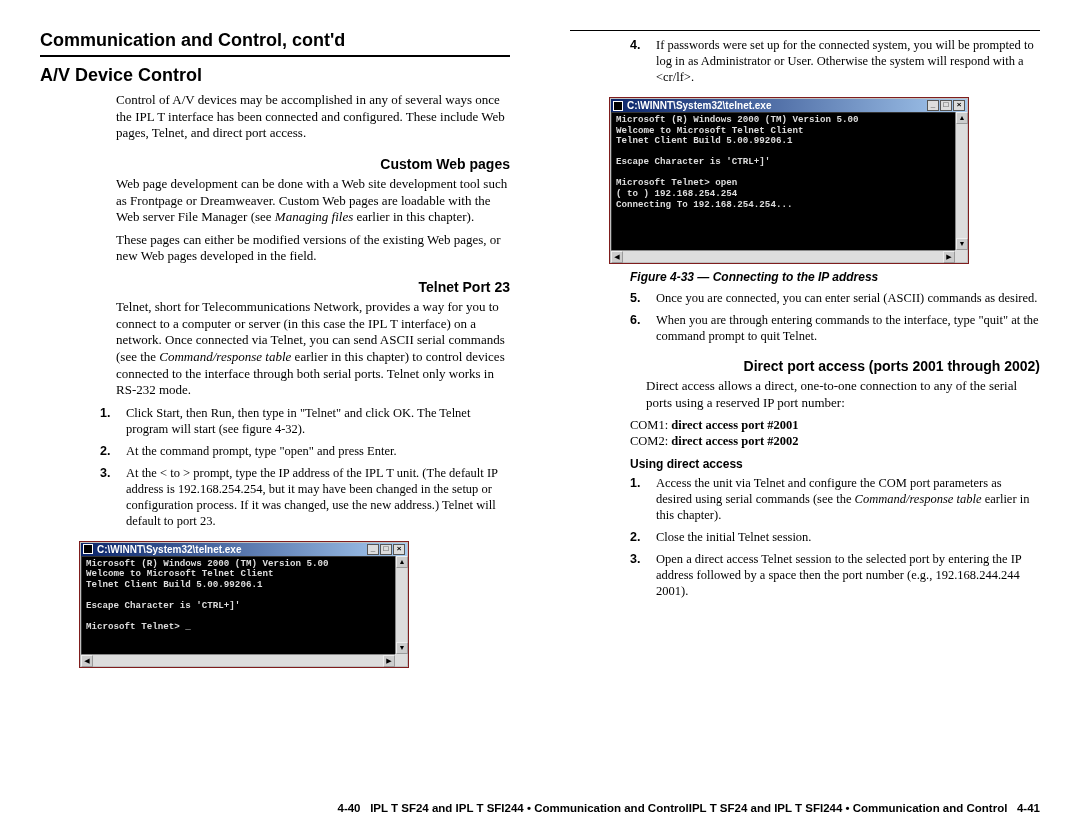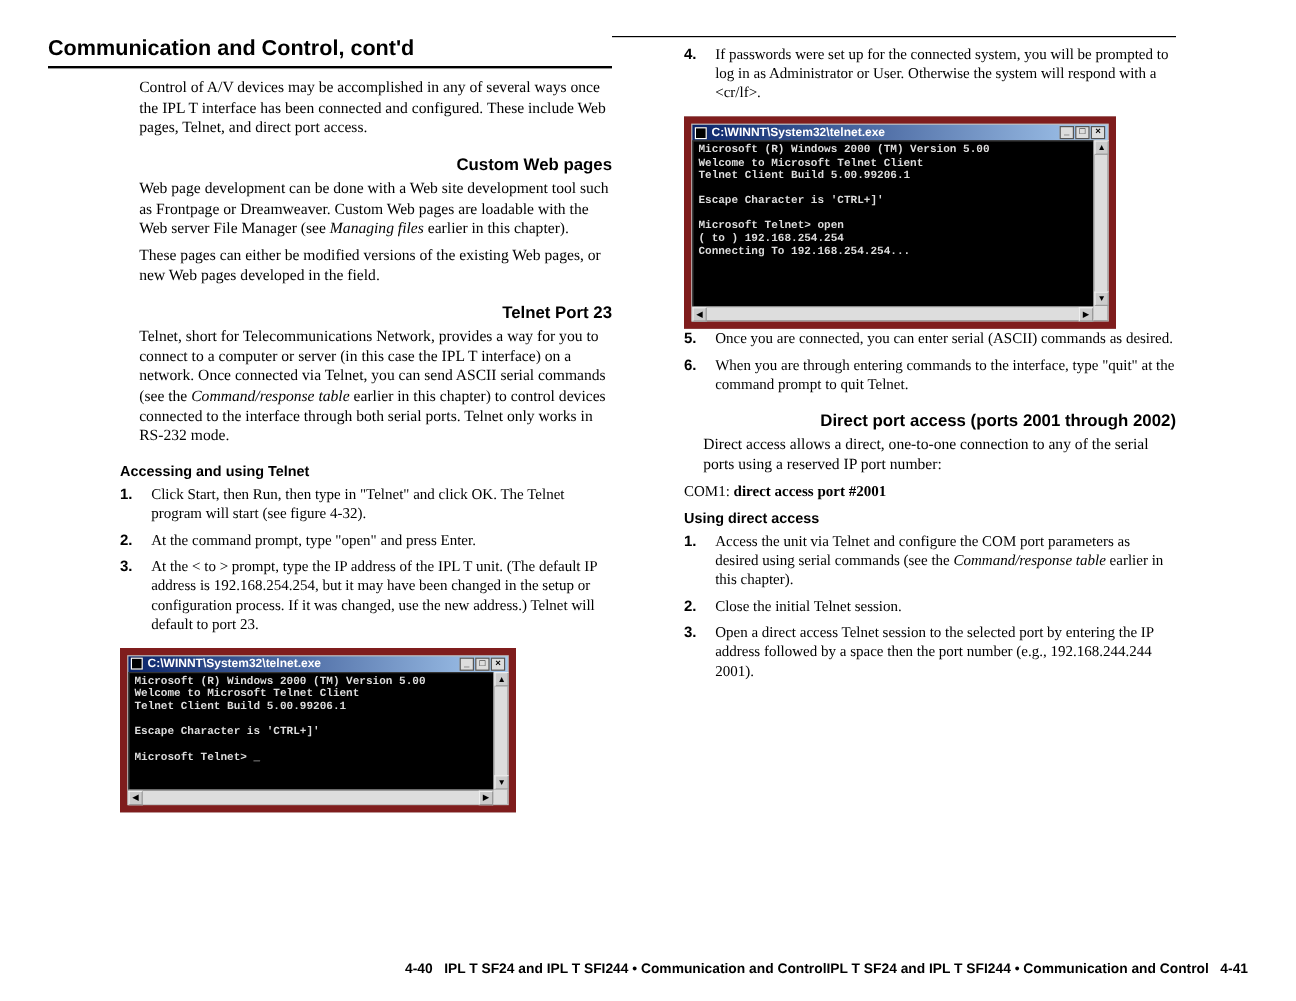--- a/index.html
+++ b/index.html
@@ -8,20 +8,21 @@
     height: 834px;
     background: #fff;
     font-family: Georgia, 'Times New Roman', serif;
     font-size: 13px;
     color: #000;
     position: relative;
   }
   .page {
     display: flex;
     padding: 30px 40px 10px 40px;
+    gap: 60px;
   }
   .col {
     width: 470px;
     display: flex;
     flex-direction: column;
   }
   .chapter-title {
     font-family: Arial, Helvetica, sans-serif;
     font-weight: bold;
     font-size: 18px;
@@ -72,23 +73,23 @@
     min-width: 14px;
   }
   .fig-caption {
     font-family: Arial, Helvetica, sans-serif;
     font-weight: bold;
     font-style: italic;
     font-size: 12px;
     margin: 6px 0 6px 60px;
   }
   .telnet-window {
-    margin-left: 60px;
+    margin-left: 39px;
     margin-top: 6px;
-    border: 6px solid #7f1d1d;
+    border: 1px solid #7f1d1d;
     background: #c0c0c0;
     padding: 1px;
     width: 330px;
   }
   .telnet-titlebar {
     background: linear-gradient(to right, #0a246a, #a6caf0);
     color: #fff;
     font-family: Tahoma, Arial, sans-serif;
     font-size: 10px;
     font-weight: bold;
@@ -185,34 +186,34 @@
   }
 </style>
 </head>
 <body>
 
 <div class="page">
 
   <div class="col">
     <div class="chapter-title">Communication and Control, cont'd</div>
 
+    <h1 class="section">A/V Device Control</h1>
     <p class="body-text">Control of A/V devices may be accomplished in any of several ways once the IPL T interface has been connected and configured.  These include Web pages, Telnet, and direct port access.</p>
 
     <h2 class="sub">Custom Web pages</h2>
     <p class="body-text">
       <span>Web page development can be done with a Web site development tool such as Frontpage or Dreamweaver.  Custom Web pages are loadable with the Web server File Manager (see </span><span class="italic">Managing files</span><span> earlier in this chapter).</span>
     </p>
     <p class="body-text">These pages can either be modified versions of the existing Web pages, or new Web pages developed in the field.</p>
 
     <h2 class="sub">Telnet Port 23</h2>
     <p class="body-text">
       <span>Telnet, short for Telecommunications Network, provides a way for you to connect to a computer or server (in this case the IPL T interface) on a network.  Once connected via Telnet, you can send ASCII serial commands (see the </span><span class="italic">Command/response table</span><span> earlier in this chapter) to control devices connected to the interface through both serial ports.  Telnet only works in RS-232 mode.</span>
     </p>
 
-    <h3 class="subsub">Accessing and using Telnet</h3>
     <ol class="steps">
       <li>
           <span class="num">1.</span>
           <span>Click Start, then Run, then type in "Telnet" and click OK.  The Telnet program will start (see figure 4-32).</span>
         </li>
       <li>
           <span class="num">2.</span>
           <span>At the command prompt, type "open" and press Enter.</span>
         </li>
       <li>
@@ -289,35 +290,37 @@
             <div class="sbtn">▲</div>
             <div class="sbtn">▼</div>
           </div>
         <div class="scrollbar-h">
             <div class="sbtn">◀</div>
             <div class="sbtn">▶</div>
           </div>
         <div class="corner"></div>
       </div>
     </div>
+    <div class="fig-caption">Figure 4-33 — Connecting to the IP address</div>
 
     <ol class="steps">
       <li>
           <span class="num">5.</span>
           <span>Once you are connected, you can enter serial (ASCII) commands as desired.</span>
         </li>
       <li>
           <span class="num">6.</span>
           <span>When you are through entering commands to the interface, type "quit" at the command prompt to quit Telnet.</span>
         </li>
     </ol>
 
     <h2 class="sub">Direct port access (ports 2001 through 2002)</h2>
     <p class="body-text">Direct access allows a direct, one-to-one connection to any of the serial ports using a reserved IP port number:</p>
     <p class="smalllabel"><span>COM1: </span><b>direct access port #2001</b></p>
+    <p class="smalllabel"><span>COM2: </span><b>direct access port #2002</b></p>
 
     <h3 class="subsub">Using direct access</h3>
     <ol class="steps">
       <li>
           <span class="num">1.</span>
           <span><span>Access the unit via Telnet and configure the COM port parameters as desired using serial commands (see the </span><span class="italic">Command/response table</span><span> earlier in this chapter).</span></span>
         </li>
       <li>
           <span class="num">2.</span>
           <span>Close the initial Telnet session.</span>

